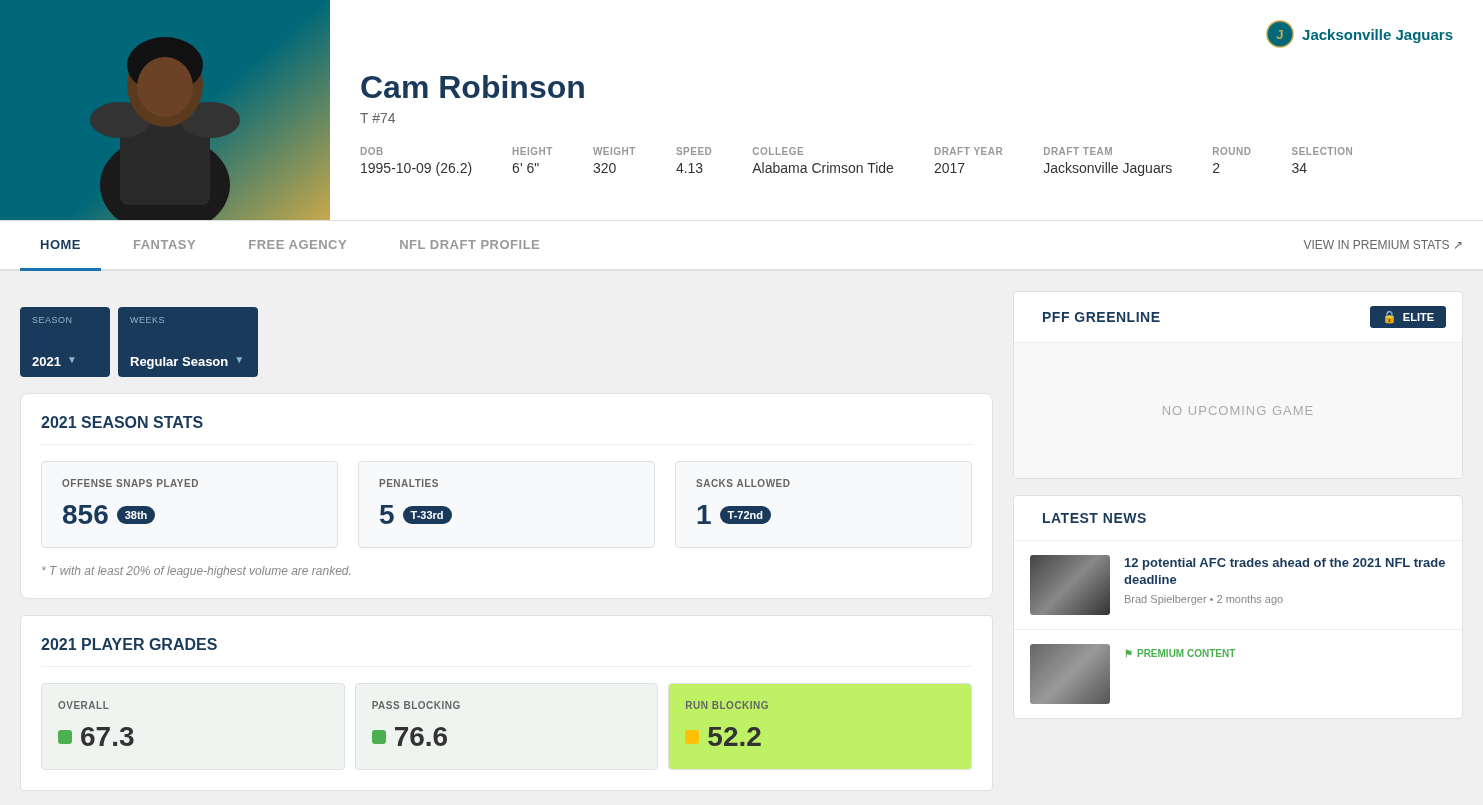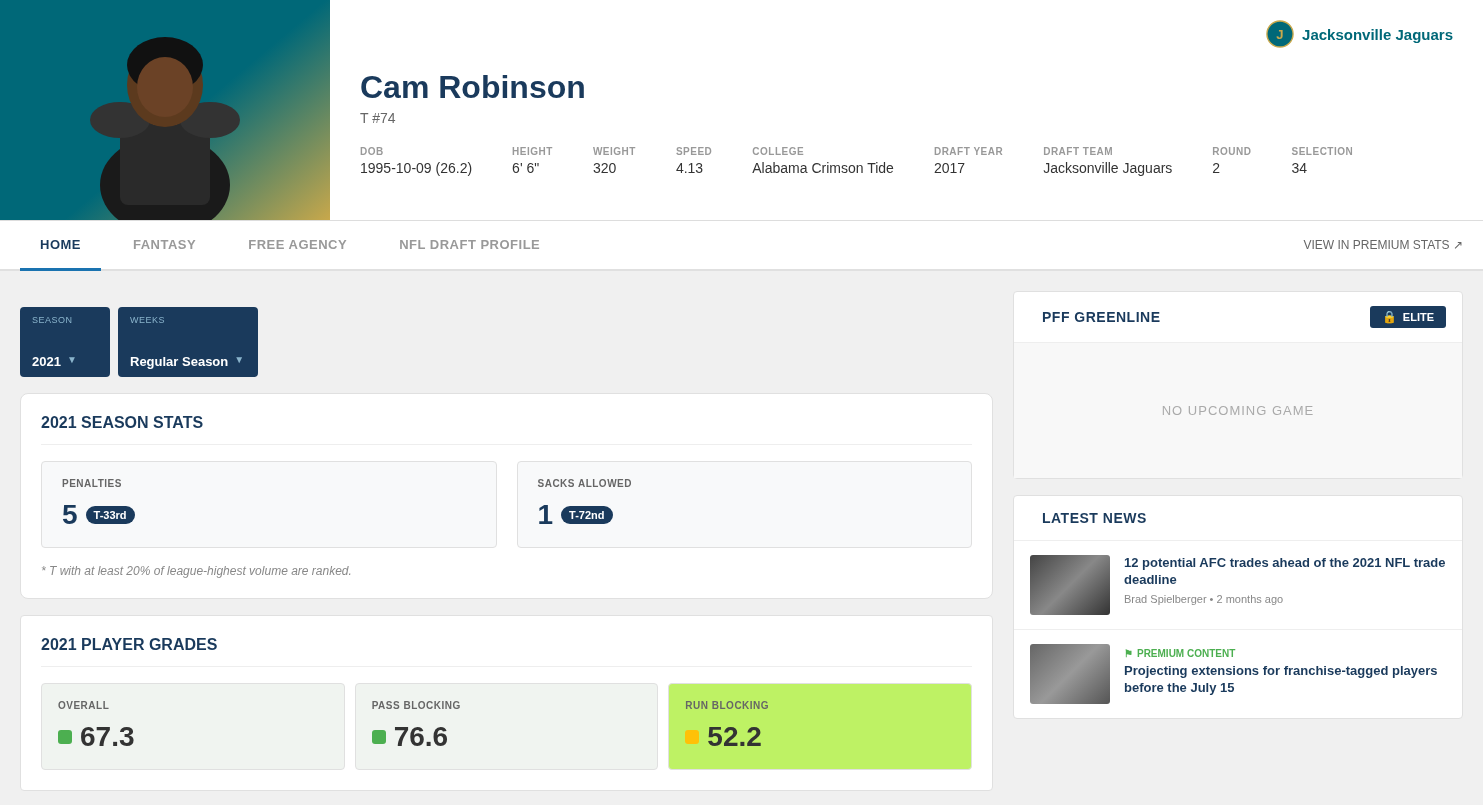--- a/index.html
+++ b/index.html
@@ -483,20 +483,27 @@
           <span>Regular Season</span>
           <span class="dropdown-arrow">▼</span>
         </span>
       </button>
     </div>
 
     <div class="stats-section">
       <div class="section-title">2021 SEASON STATS</div>
       <div class="stats-grid">
         <div class="stat-card">
+          <div class="stat-card-label">OFFENSE SNAPS PLAYED</div>
+          <div class="stat-card-value">
+            <strong>856</strong>
+            <span class="rank-badge">38th</span>
+          </div>
+        </div>
+        <div class="stat-card">
           <div class="stat-card-label">PENALTIES</div>
           <div class="stat-card-value">
             <strong>5</strong>
             <span class="rank-badge">T-33rd</span>
           </div>
         </div>
         <div class="stat-card">
           <div class="stat-card-label">SACKS ALLOWED</div>
           <div class="stat-card-value">
             <strong>1</strong>
@@ -567,18 +574,17 @@
       </div>
       <div class="news-item">
         <div class="news-thumb">
           <div class="news-thumb-img" style="background: linear-gradient(135deg, #666 0%, #999 50%, #555 100%);"></div>
         </div>
         <div class="news-content">
           <div class="premium-tag">
             <span class="premium-flag">⚑</span>
             <span>PREMIUM CONTENT</span>
           </div>
-          <div class="news-title">Projecting extensions for franchise-tagged players before the July 15</div>
         </div>
       </div>
     </div>
   </div>
 </div>
 
 </body></html>

